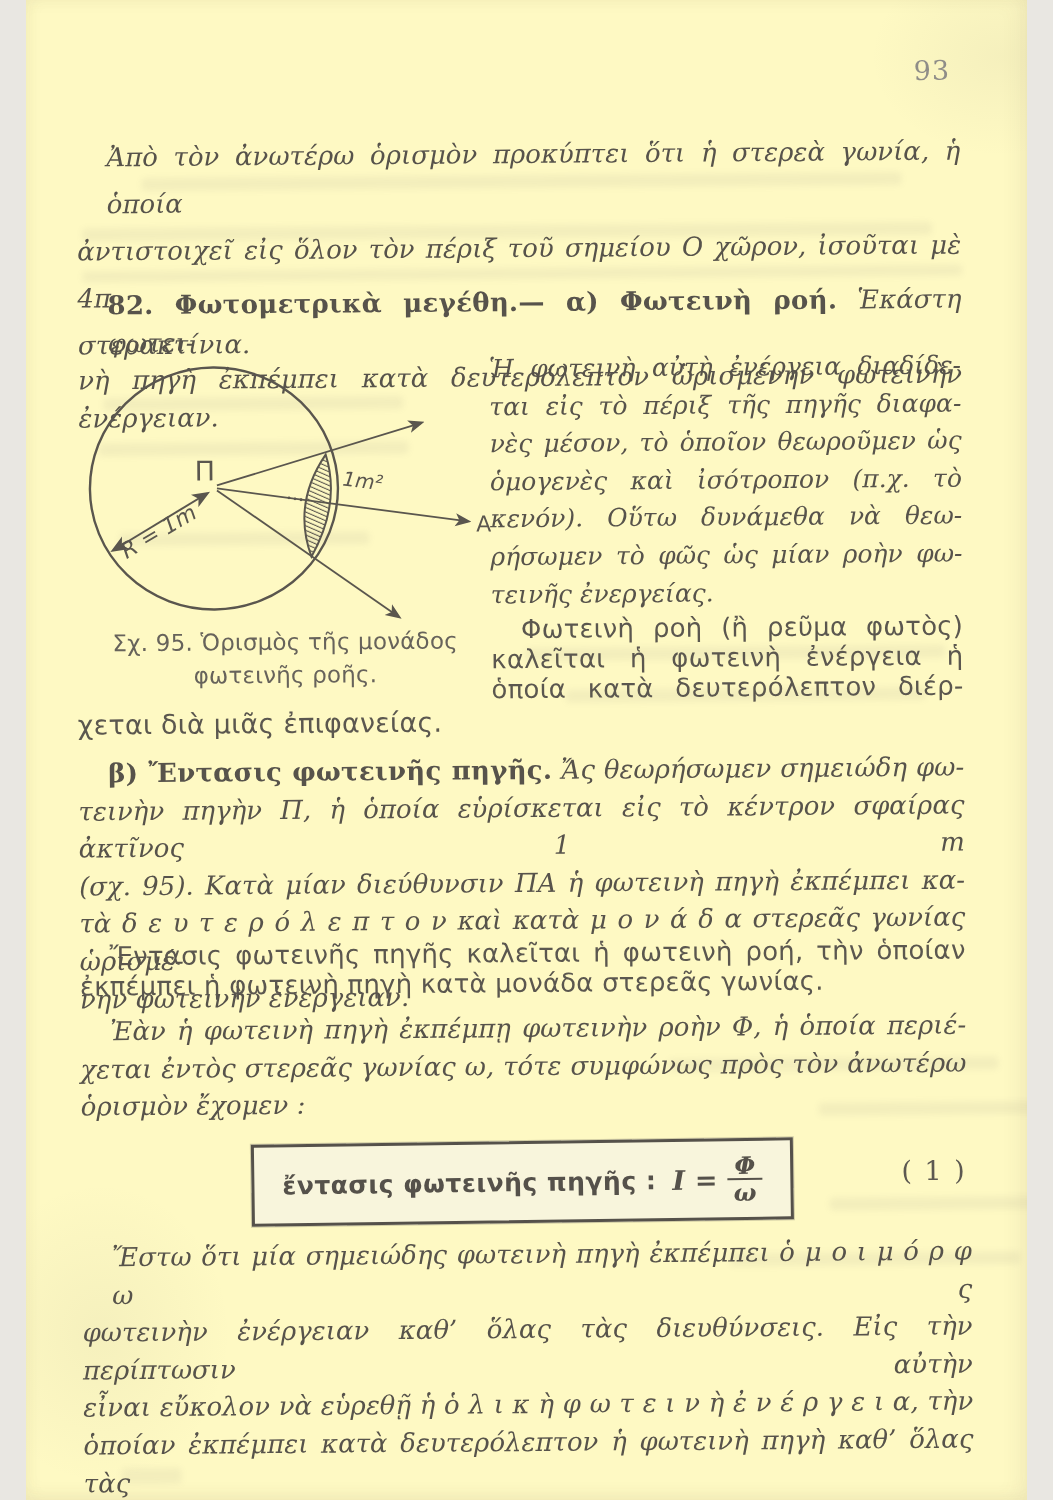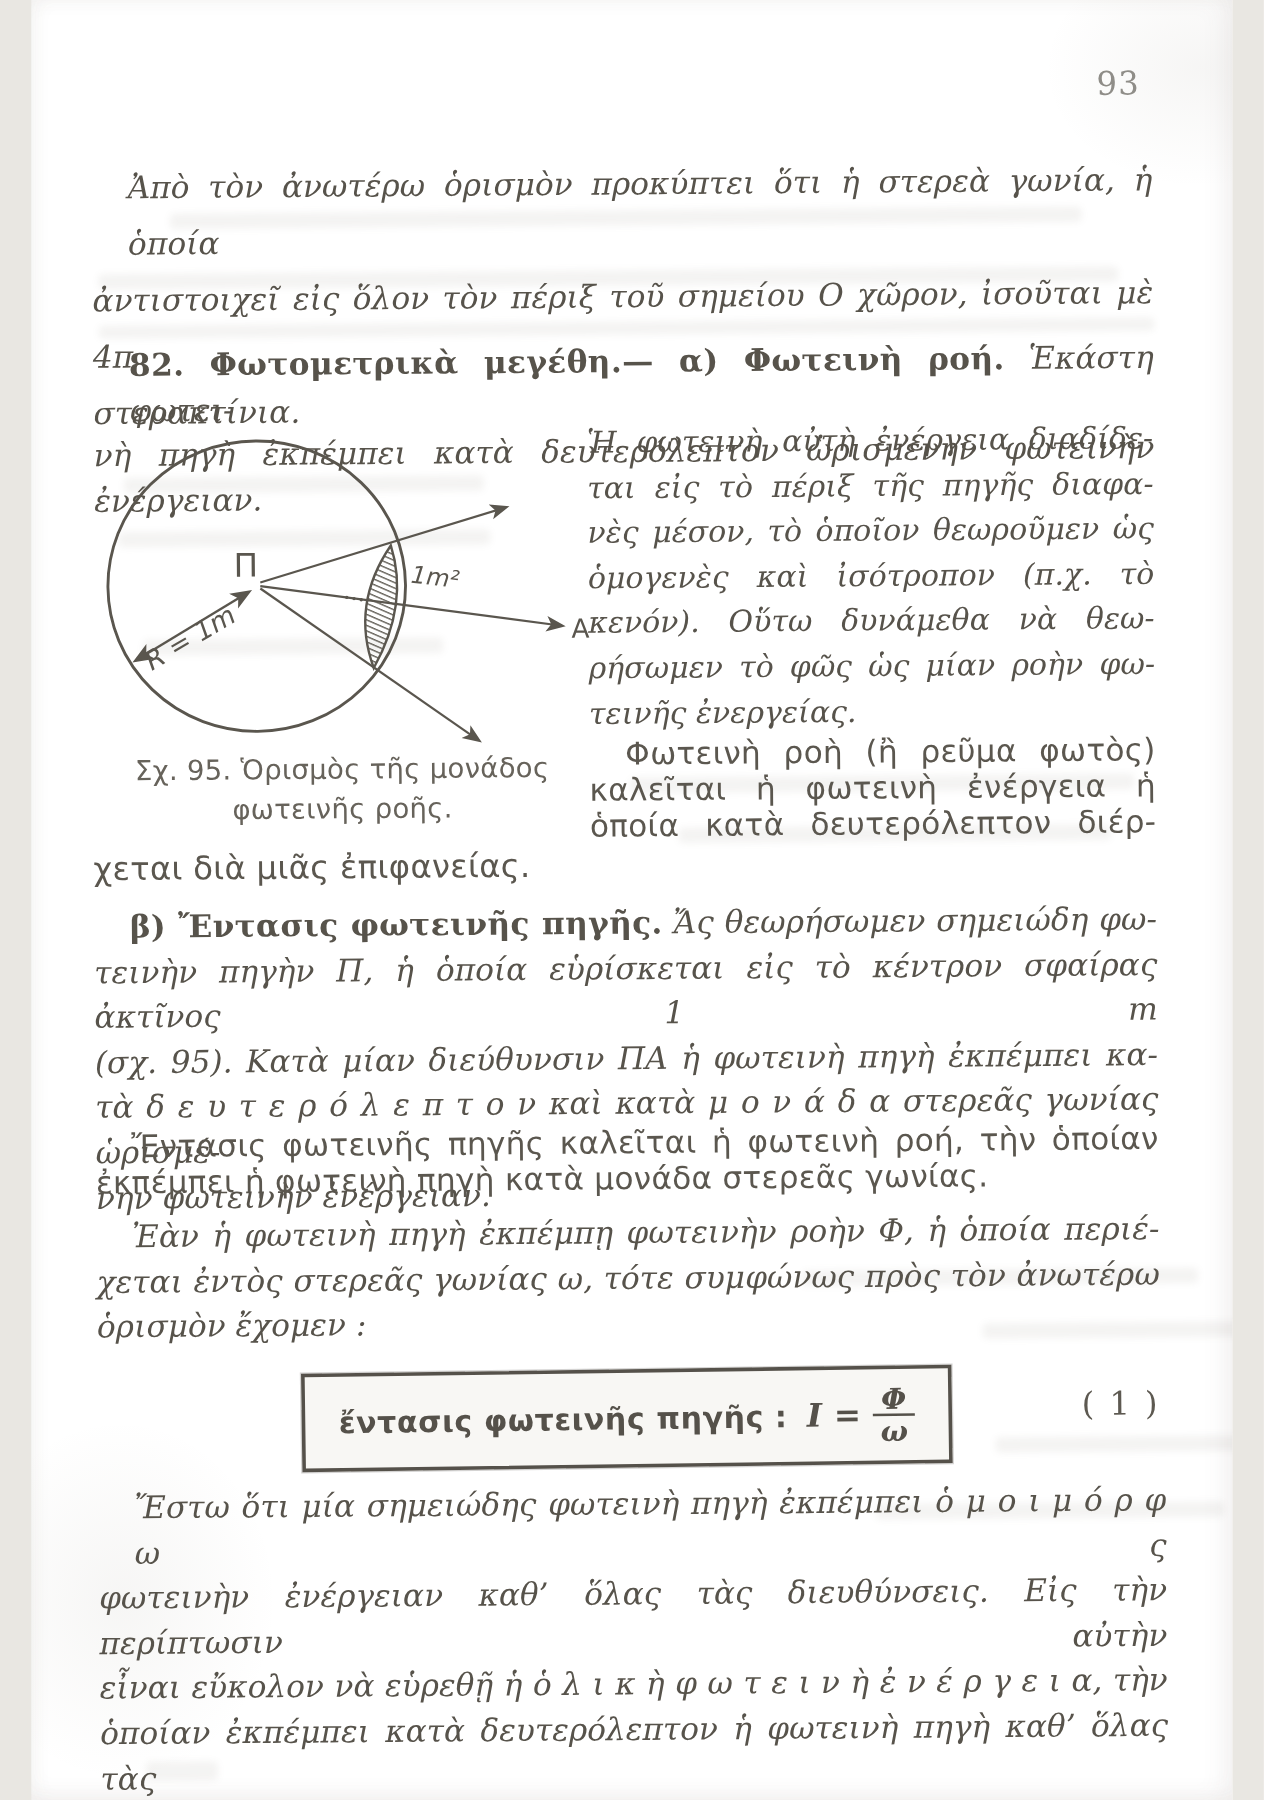--- a/index.html
+++ b/index.html
@@ -1,20 +1,20 @@
 <!DOCTYPE html>
 <html><head>
 <meta charset="utf-8">
 <style>
   html,body{margin:0;padding:0;background:#e9e7e2;}
   .page{
     position:relative;
     width:1001px;height:1500px;
     margin:0 auto;
-    background:#ffffff;
+    background:#fef9c3;
     overflow:hidden;
     box-shadow:inset -10px 0 18px rgba(90,85,75,.05), inset 0 -8px 16px rgba(90,85,75,.04), inset 6px 0 14px rgba(90,85,75,.03);
     font-family:"DejaVu Serif", serif;
     color:#57534b;
   }
   .sheet{
     position:absolute;inset:0;
     transform:rotate(-0.45deg);
     transform-origin:50% 50%;
   }

